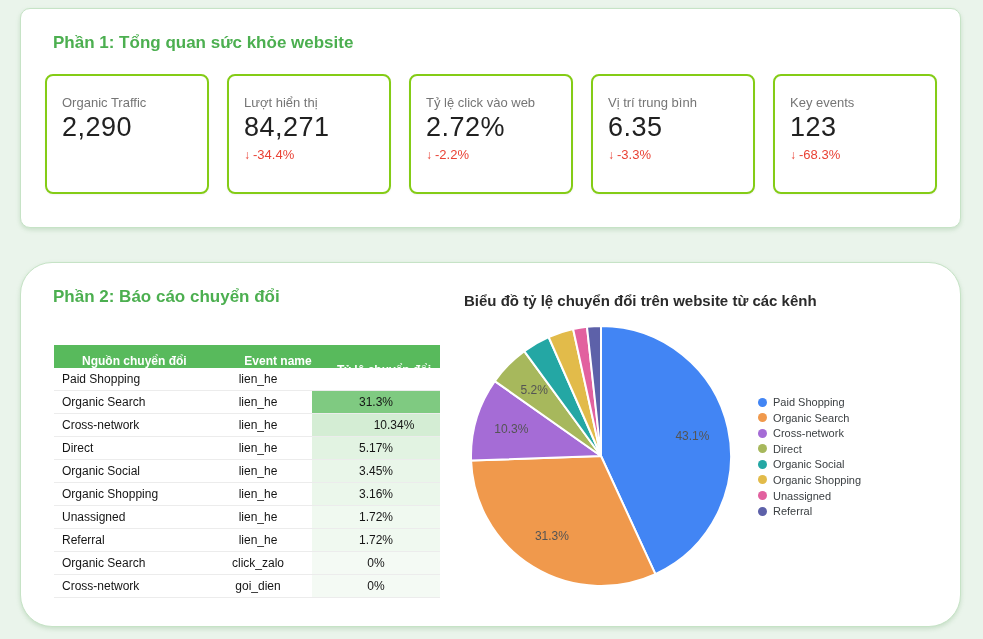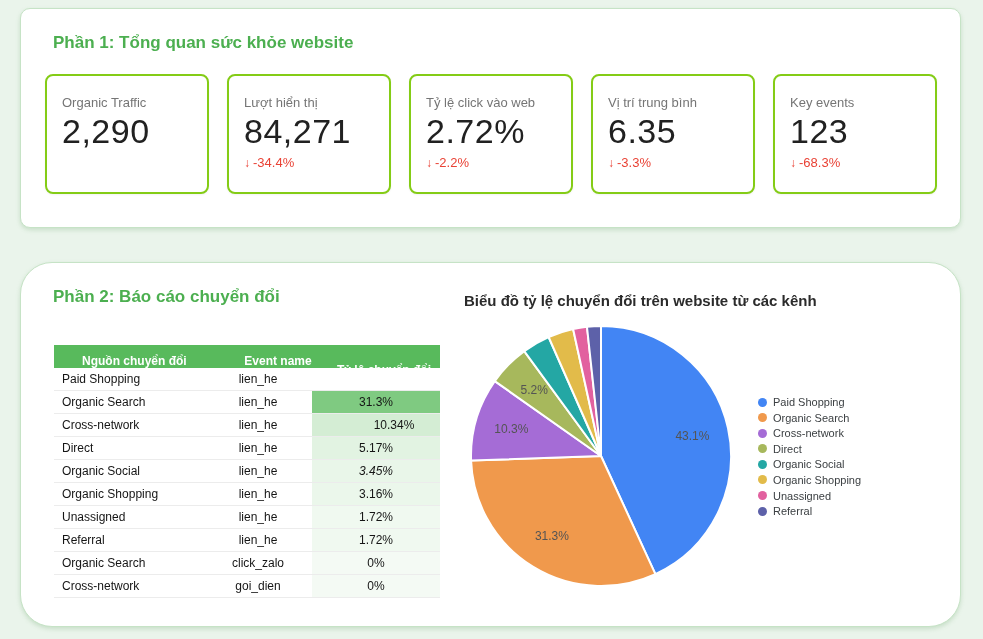--- a/index.html
+++ b/index.html
@@ -25,21 +25,21 @@
   }
   
   .cards { position: absolute; left: 24px; top: 65px; display: flex; gap: 18px; }
   .card {
     width: 164px; height: 120px;
     background: #fff; border: 2px solid #84cc16; border-radius: 8px;
     box-shadow: 0 1px 2px rgba(0,0,0,.05);
     padding: 19px 15px; cursor: pointer;
   }
   .card-label { font-size: 13px; color: #757575; white-space: nowrap; }
-  .card-value { font-size: 34px; color: #212121; margin-top: 2px; letter-spacing: .5px; }
+  .card-value { font-size: 27px; color: #212121; margin-top: 2px; letter-spacing: .5px; }
   .card-delta { font-size: 13px; color: #E94235; margin-top: 4px; display: flex; align-items: center; gap: 3px; }
   .card-delta .arr { font-size: 12px; font-weight: bold; }
   
   .conv-table { position: absolute; left: 33px; top: 82px; width: 386px; font-size: 12px; }
   .trow { display: grid; grid-template-columns: 150px 108px 128px; height: 23px; align-items: stretch; }
   .thead { background: #58BA5C; color: #fff; font-weight: bold; padding-left: 20px; }
   .tcell { display: flex; align-items: center; }
   .c1 { padding-left: 8px; justify-content: flex-start; }
   .c2 { justify-content: center; }
   .c3 { justify-content: center; }
@@ -133,21 +133,21 @@
           <div class="tcell c3" style="background: rgb(212, 237, 212); padding-left: 36px;">10.34%</div>
         </div>
         <div class="trow">
           <div class="tcell c1">Direct</div>
           <div class="tcell c2">lien_he</div>
           <div class="tcell c3" style="background: rgb(226, 243, 226);">5.17%</div>
         </div>
         <div class="trow">
           <div class="tcell c1">Organic Social</div>
           <div class="tcell c2">lien_he</div>
-          <div class="tcell c3" style="background: rgb(233, 246, 233); font-style: italic;">3.45%</div>
+          <div class="tcell c3" style="background: rgb(233, 246, 233);">3.45%</div>
         </div>
         <div class="trow">
           <div class="tcell c1">Organic Shopping</div>
           <div class="tcell c2">lien_he</div>
           <div class="tcell c3" style="background: rgb(235, 247, 235);">3.16%</div>
         </div>
         <div class="trow">
           <div class="tcell c1">Unassigned</div>
           <div class="tcell c2">lien_he</div>
           <div class="tcell c3" style="background: rgb(240, 249, 240);">1.72%</div>

